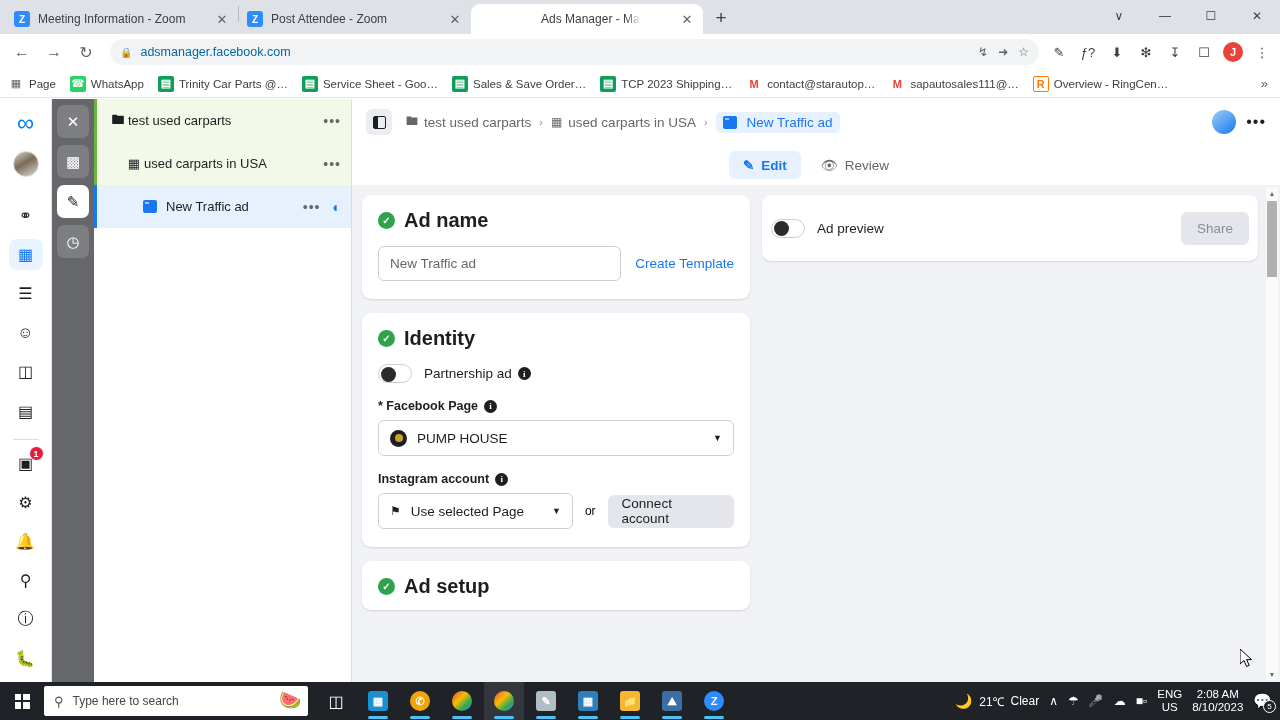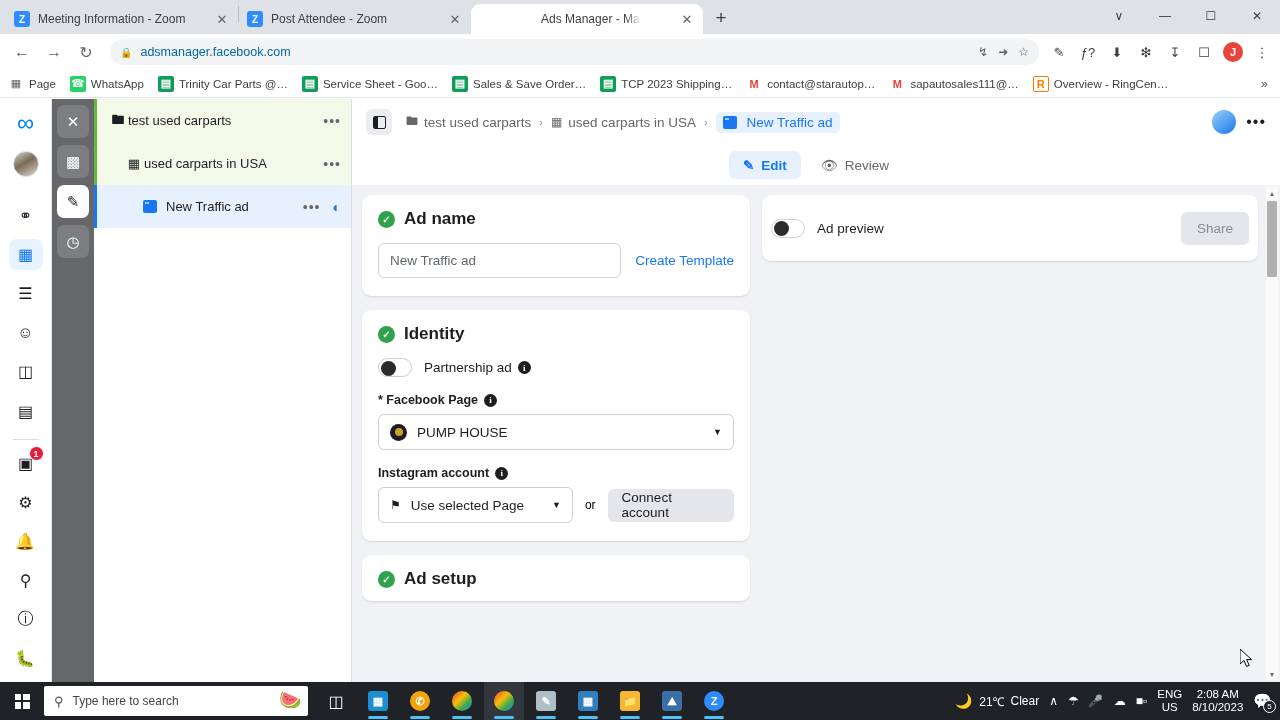--- a/index.html
+++ b/index.html
@@ -195,21 +195,21 @@
   .card {
     background: #ffffff; border-radius: 9px; padding: 14px 16px 18px;
     margin-bottom: 14px; box-shadow: 0 1px 2px rgba(0,0,0,0.12);
   }
   .cardhdr { display: flex; align-items: center; gap: 9px; margin-bottom: 14px; }
   .check {
     width: 17px; height: 17px; border-radius: 50%; background: #31a24c;
     display: flex; align-items: center; justify-content: center;
     color: #fff; font-size: 10px; font-weight: bold;
   }
-  .cardtitle { font-size: 17px; font-weight: bold; color: #1c1e21; }
+  .cardtitle { font-size: 20px; font-weight: bold; color: #1c1e21; }
 
   .inputrow { display: flex; align-items: center; gap: 14px; }
   .txtinput {
     flex: 1; height: 35px; border: 1px solid #ccd0d5; border-radius: 6px;
     display: flex; align-items: center; padding: 0 11px;
     font-size: 13.5px; color: #606770; background: #fff;
   }
   .linkblue { color: #1877f2; font-size: 13.5px; white-space: nowrap; }
 
   .togglerow { display: flex; align-items: center; gap: 12px; margin-bottom: 16px; }

